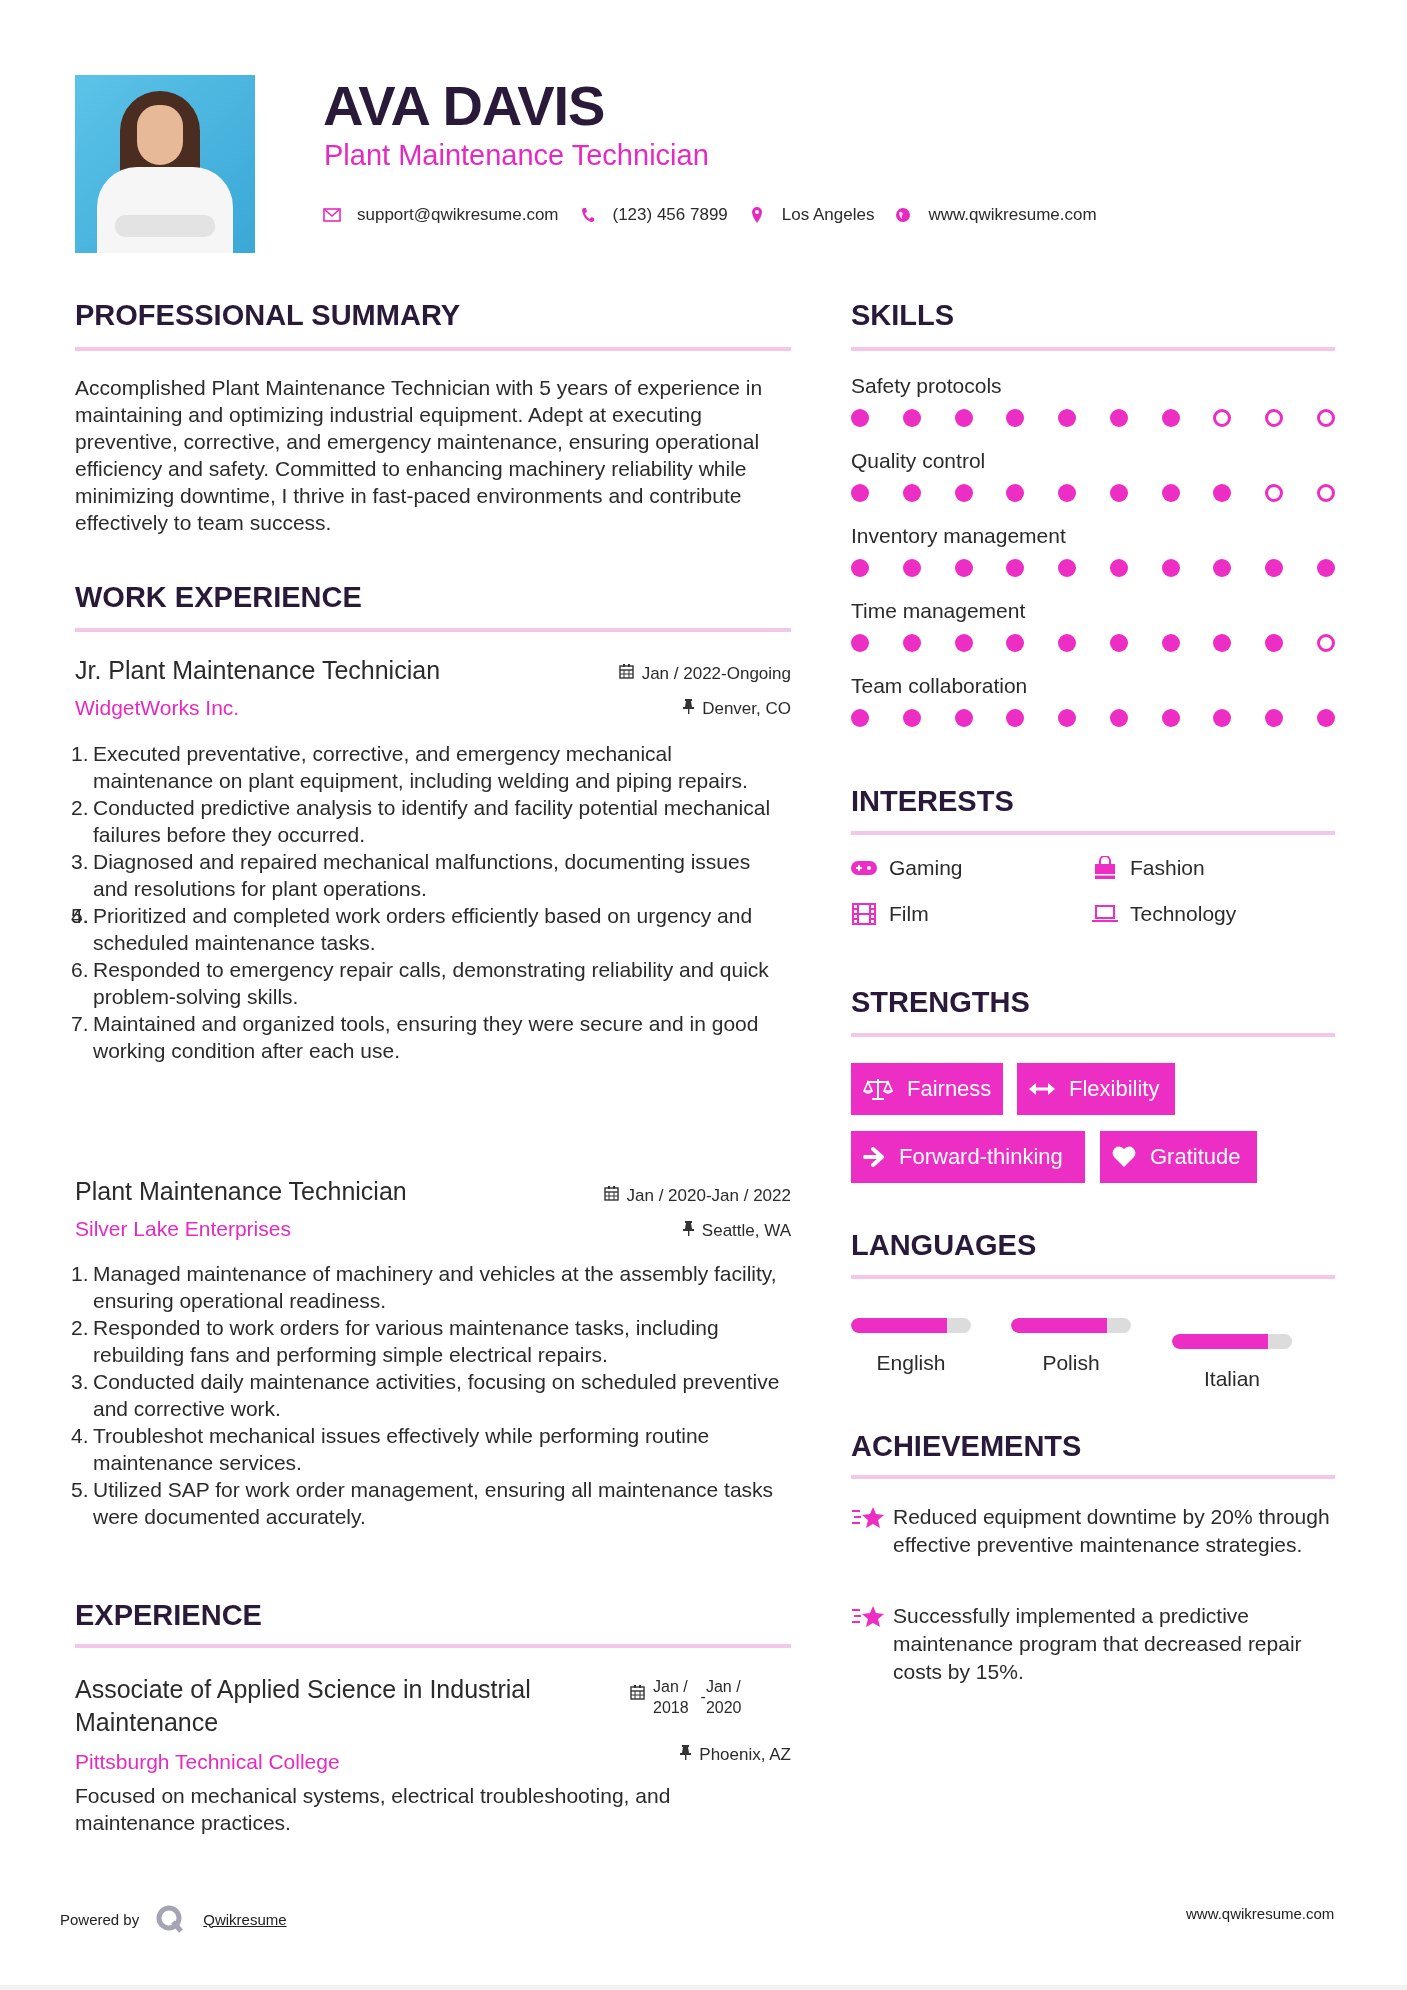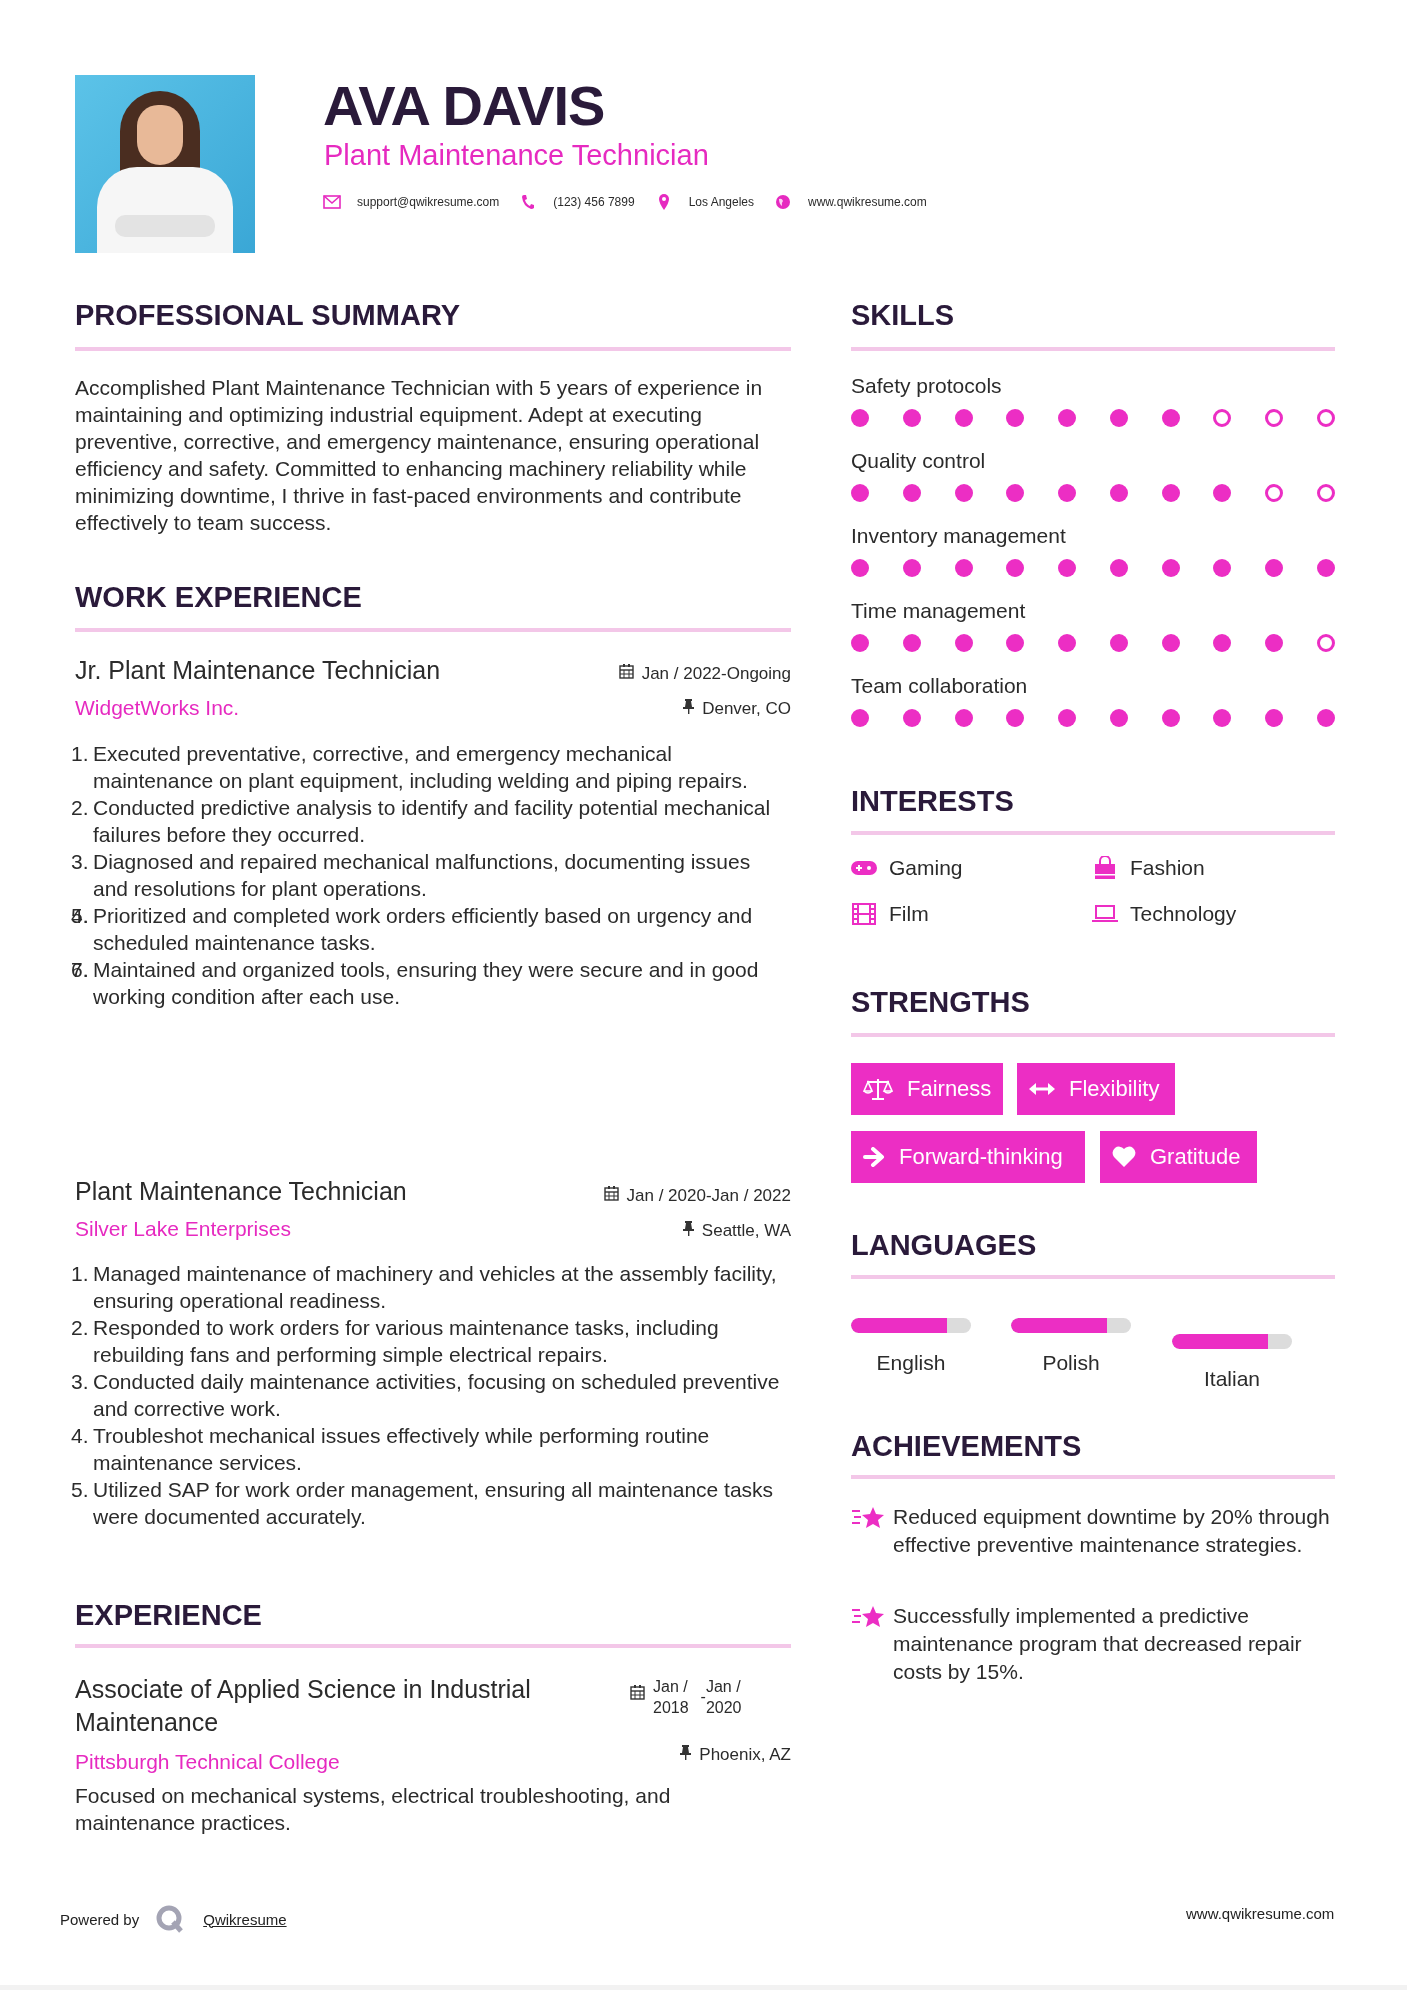--- a/index.html
+++ b/index.html
@@ -9,21 +9,21 @@
 
   
   .photo { position: absolute; left: 75px; top: 75px; width: 180px; height: 178px; background: linear-gradient(135deg,#5cc3e8,#3aa7d6); overflow: hidden; }
   .photo .hair { position: absolute; left: 45px; top: 16px; width: 80px; height: 100px; background: #4a2d20; border-radius: 40px 40px 10px 10px; }
   .photo .face { position: absolute; left: 62px; top: 30px; width: 46px; height: 60px; background: #e8b998; border-radius: 22px 22px 24px 24px; }
   .photo .body { position: absolute; left: 22px; top: 92px; width: 136px; height: 100px; background: #f6f6f6; border-radius: 40px 40px 0 0; }
   .photo .arms { position: absolute; left: 40px; top: 140px; width: 100px; height: 22px; background: #e3e3e3; border-radius: 10px; }
 
   .name { position: absolute; left: 323px; top: 76px; font-size: 56px; font-weight: 700; color: #2a1a3a; letter-spacing: -1px; line-height: 60px; }
   .jobtitle { position: absolute; left: 324px; top: 138px; font-size: 29px; color: #e62ac0; line-height: 34px; }
-  .contacts { position: absolute; left: 323px; top: 193px; display: flex; align-items: flex-start; font-size: 12px; color: #2b2b2b; }
+  .contacts { position: absolute; left: 323px; top: 205px; display: flex; align-items: flex-start; font-size: 17px; color: #2b2b2b; }
   .contacts .ci { display: flex; align-items: center; margin-right: 20px; }
   .contacts .ico { width: 18px; height: 18px; margin-right: 16px; display: inline-flex; align-items: center; justify-content: center; color: #e62ac0; }
 
   
   .sec-title { position: absolute; font-size: 29px; font-weight: 700; color: #2a1a3a; line-height: 34px; }
   .rule { position: absolute; height: 4px; background: #f3c7e8; }
   .leftcol { left: 75px; width: 716px; }
   .rightcol { left: 851px; width: 484px; }
 
   .para { position: absolute; font-size: 21px; line-height: 27px; color: #2b2b2b; }
@@ -155,21 +155,21 @@
         </svg>
     </span>
     <span>Denver, CO</span>
   </div>
   <ol class="bullets" style="left:75px; top:740px; width:716px;">
     <li><span class="num">1.</span><span>Executed preventative, corrective, and emergency mechanical maintenance on plant equipment, including welding and piping repairs.</span></li>
     <li><span class="num">2.</span><span>Conducted predictive analysis to identify and facility potential mechanical failures before they occurred.</span></li>
     <li><span class="num">3.</span><span>Diagnosed and repaired mechanical malfunctions, documenting issues and resolutions for plant operations.</span></li>
     <li><span class="num">4.</span></li>
     <li><span class="num">5.</span><span>Prioritized and completed work orders efficiently based on urgency and scheduled maintenance tasks.</span></li>
-    <li><span class="num">6.</span></li>
+    <li><span class="num">6.</span><span>Responded to emergency repair calls, demonstrating reliability and quick problem-solving skills.</span></li>
     <li><span class="num">7.</span><span>Maintained and organized tools, ensuring they were secure and in good working condition after each use.</span></li>
   </ol>
 
   <div class="job-title" style="left:75px; top:1176px;">Plant Maintenance Technician</div>
   <div class="meta" style="left:500px; top:1185px; width:291px;">
     <span class="mico">
       <svg width="15" height="15" viewBox="0 0 15 15">
           <rect x="1" y="2" width="13" height="12" fill="none" stroke="#333" stroke-width="1.4"></rect>
           <line x1="1" y1="6" x2="14" y2="6" stroke="#333" stroke-width="1.4"></line>
           <line x1="5" y1="6" x2="5" y2="14" stroke="#333"></line>

